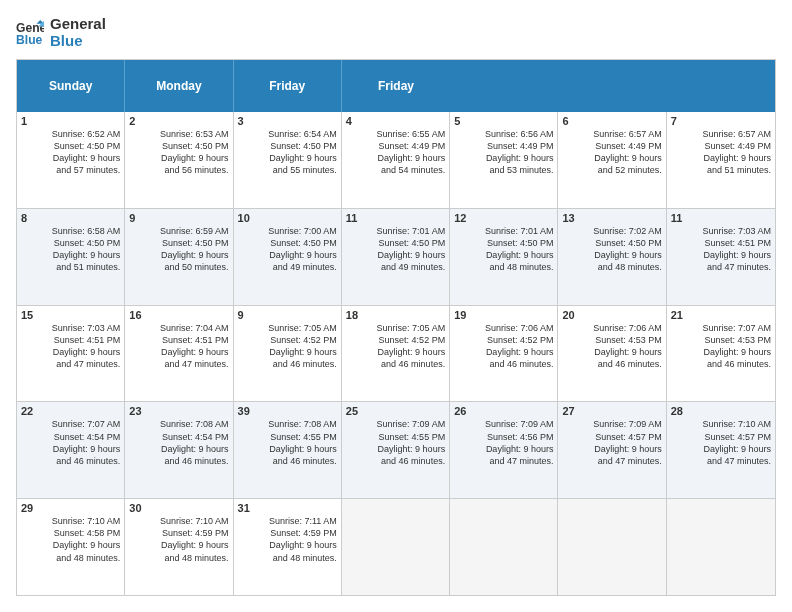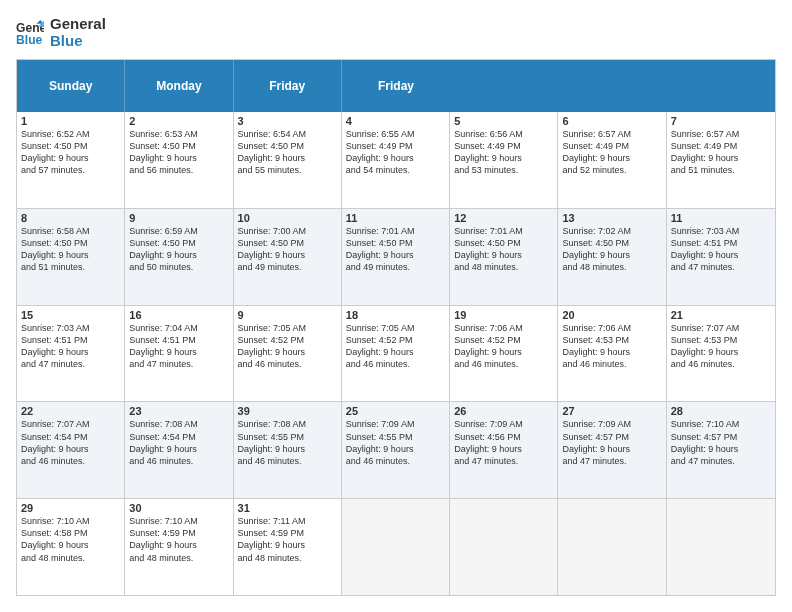--- a/index.html
+++ b/index.html
@@ -90,20 +90,21 @@
     .day-num {
       font-size: 11px;
       font-weight: bold;
       display: block;
       margin-bottom: 1px;
     }
     .day-info {
       font-size: 9px;
       line-height: 1.35;
       color: #333;
+      text-align: right;
     }
   </style>
 </head>
 <body>
 
 <div class="page">
   <div class="header">
     <div class="logo">
       <svg class="logo-icon" viewBox="0 0 30 30" xmlns="http://www.w3.org/2000/svg">
         <text x="0" y="14" font-size="13" font-weight="bold" fill="#333">General</text>

